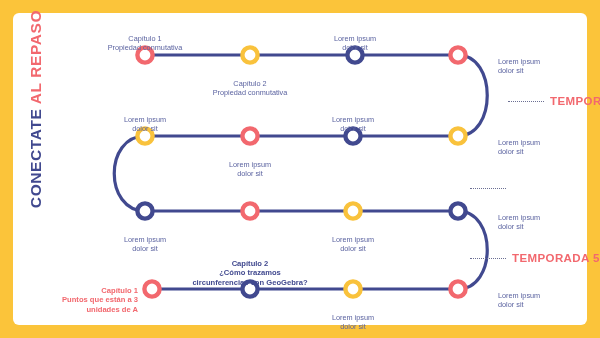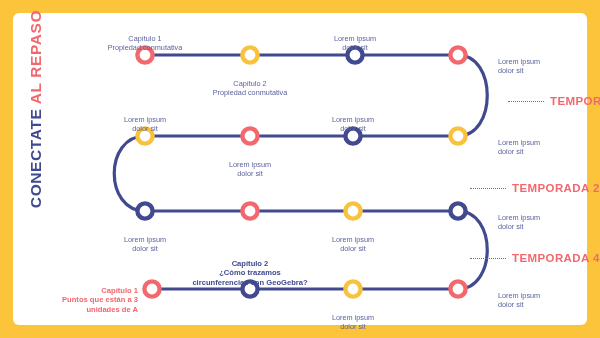--- a/index.html
+++ b/index.html
@@ -170,21 +170,20 @@
       <div class="nlabel" style="left: 498px; top: 279.6px; transform: none; text-align: left;">Lorem ipsum
 dolor sit</div>
     </div>
   <div id="seasons">
       <div class="season" style="left: 508px; top: 94px;">
         <span class="dots"></span>
         <span class="slabel">TEMPORADA 1</span>
       </div>
       <div class="season" style="left: 470px; top: 181px;">
         <span class="dots"></span>
-        <span class="slabel">TEMPORADA  2</span>
       </div>
       <div class="season" style="left: 470px; top: 251px;">
         <span class="dots"></span>
-        <span class="slabel">TEMPORADA 4</span>
+        <span class="slabel">TEMPORADA 5</span>
       </div>
     </div>
 
 </div>
 
 </body></html>

